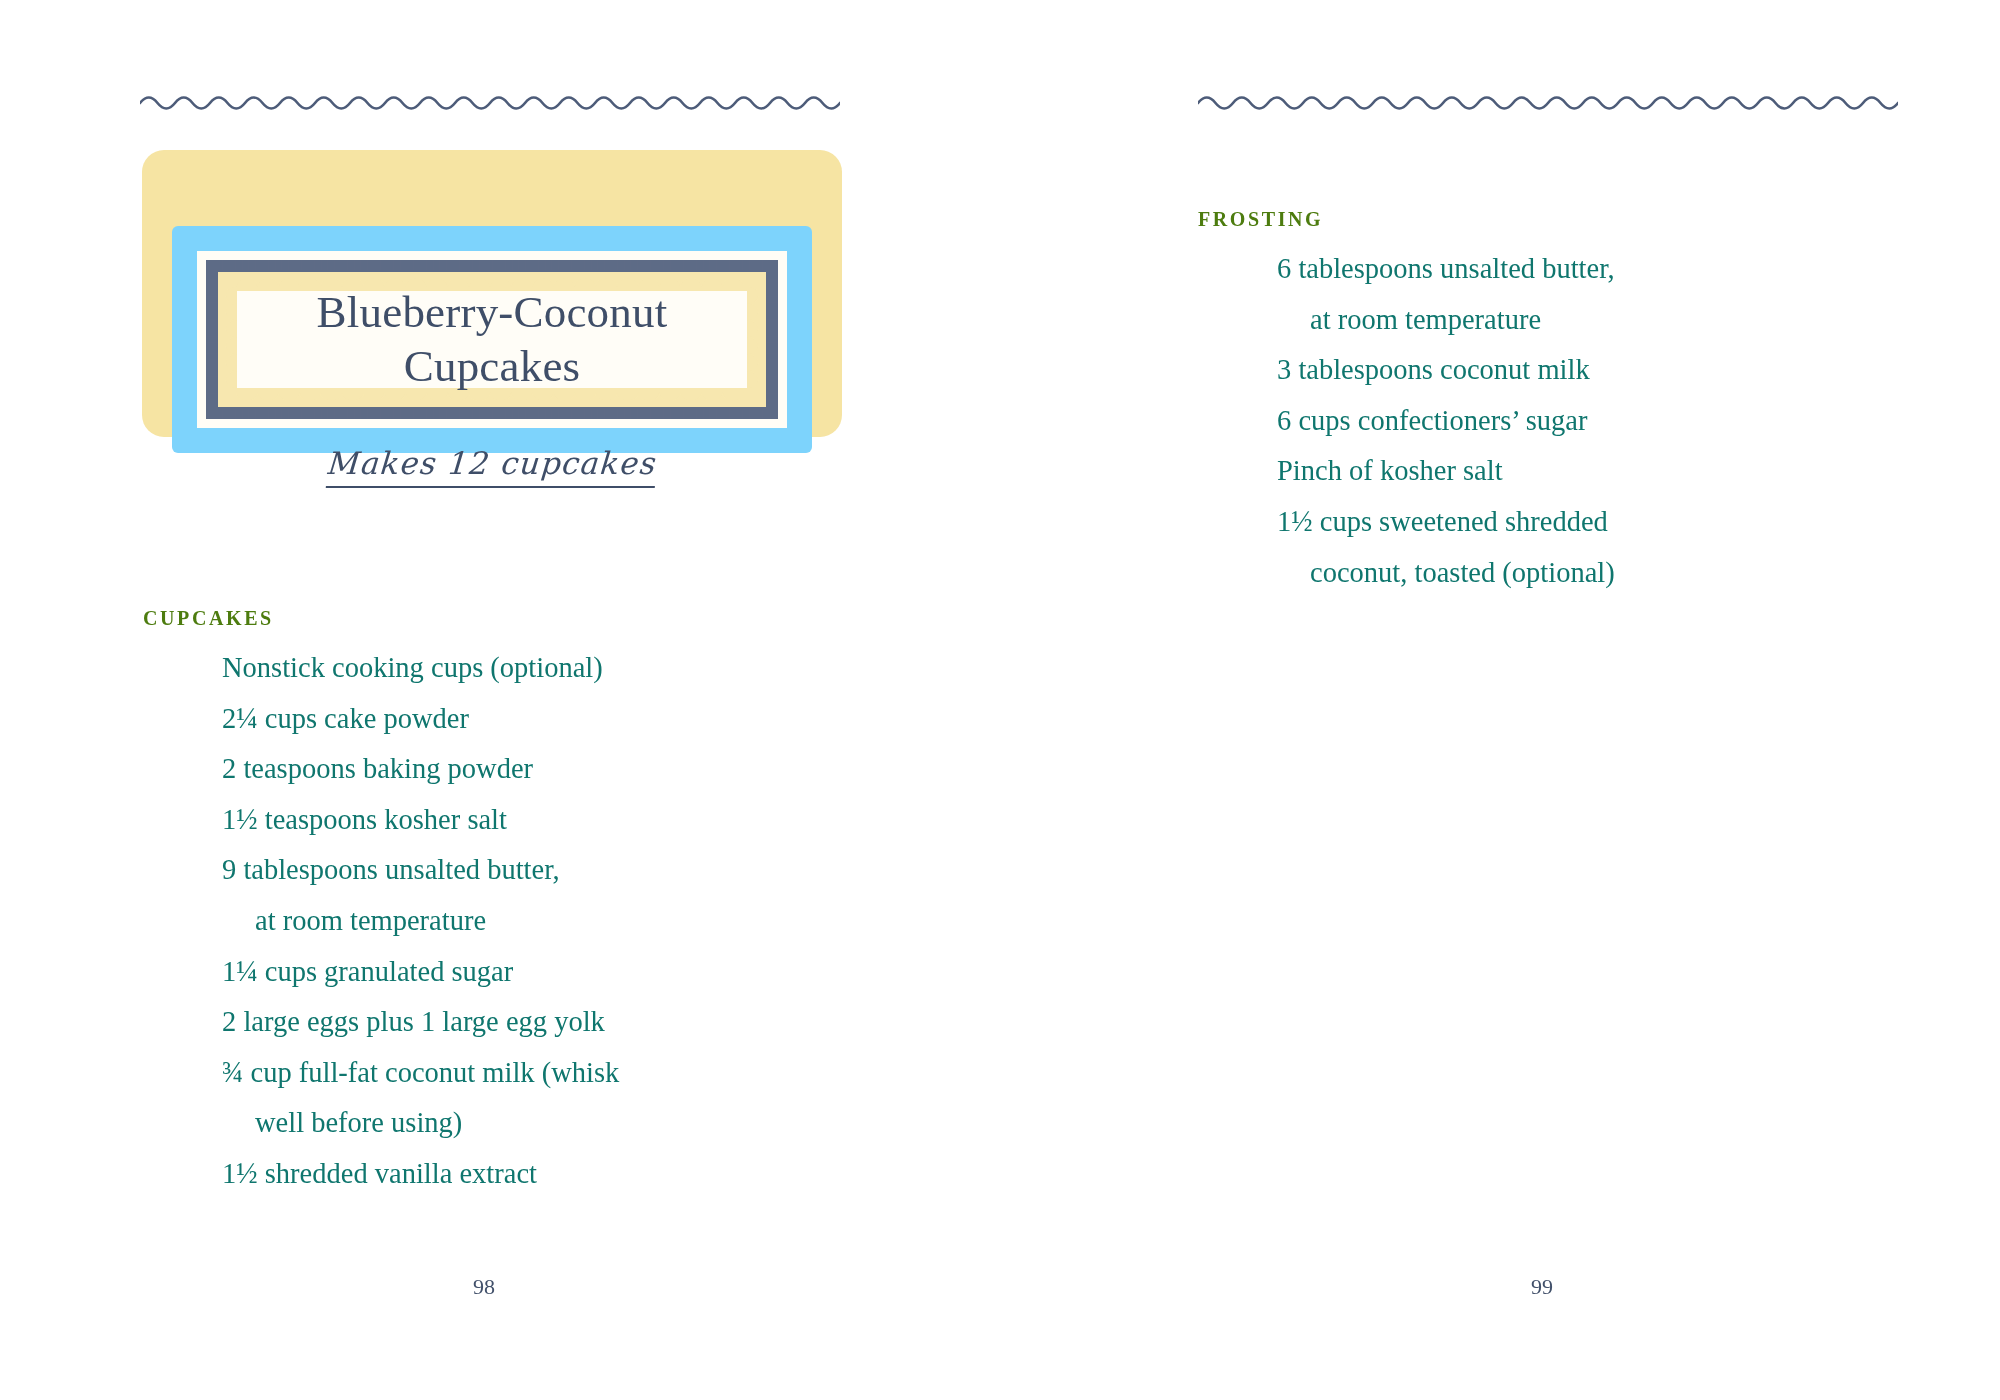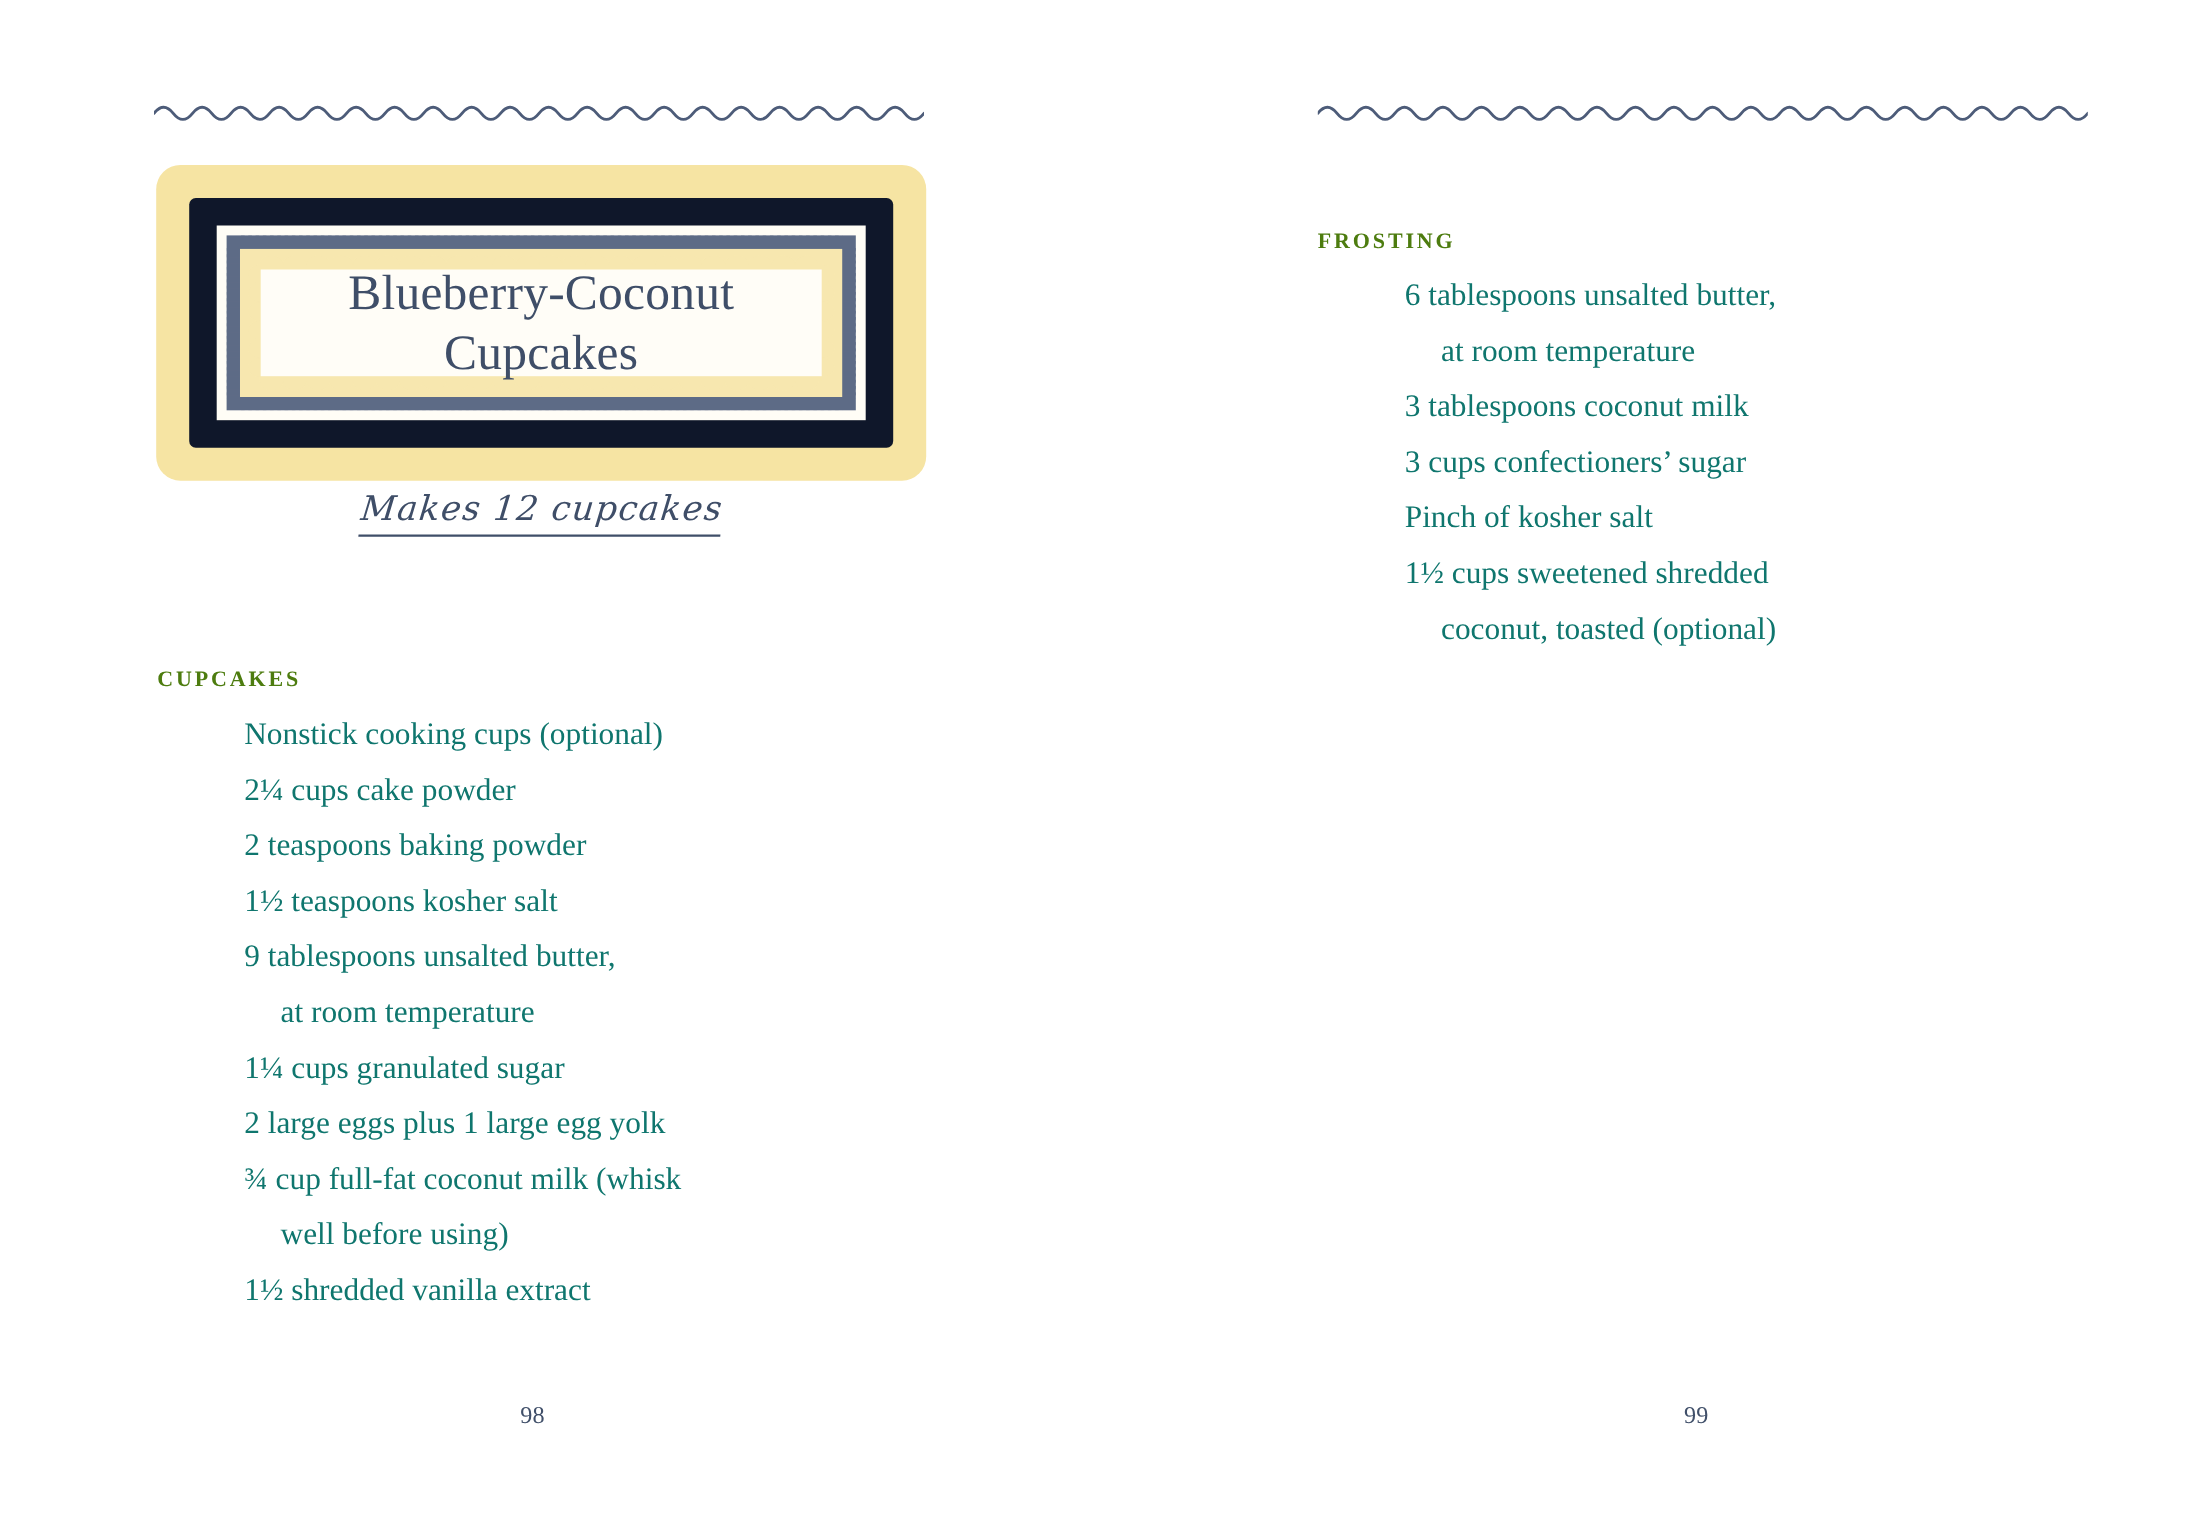--- a/index.html
+++ b/index.html
@@ -47,24 +47,25 @@
     width: 700px;
     height: 287px;
     background: #f6e4a3;
     border-radius: 22px;
     box-sizing: border-box;
     padding: 30px;
   }
   .plaque-navy {
     width: 100%;
     height: 100%;
-    background: #0f172a;
+    background: #7dd3fc;
     border-radius: 6px;
     box-sizing: border-box;
     padding: 25px;
+    margin-top: 46px;
   }
   .plaque-white {
     width: 100%;
     height: 100%;
     background: #fffdf6;
     box-sizing: border-box;
     padding: 9px;
   }
   .plaque-comb {
     position: relative;
@@ -329,21 +330,21 @@
         <path d="M0,13 Q8.75,2 17.5,13 T35,13 T52.5,13 T70,13 T87.5,13 T105,13 T122.5,13 T140,13 T157.5,13 T175,13 T192.5,13 T210,13 T227.5,13 T245,13 T262.5,13 T280,13 T297.5,13 T315,13 T332.5,13 T350,13 T367.5,13 T385,13 T402.5,13 T420,13 T437.5,13 T455,13 T472.5,13 T490,13 T507.5,13 T525,13 T542.5,13 T560,13 T577.5,13 T595,13 T612.5,13 T630,13 T647.5,13 T665,13 T682.5,13 T700,13" fill="none" stroke="#4d5c79" stroke-width="2.6" stroke-linecap="round"></path>
       </svg>
     </div>
 
     <div class="sec-head">FROSTING</div>
 
     <ul class="ing-list">
       <li>6 tablespoons unsalted butter,
 at room temperature</li>
       <li>3 tablespoons coconut milk</li>
-      <li>3 cups confectioners’ sugar</li>
+      <li>6 cups confectioners’ sugar</li>
       <li>Pinch of kosher salt</li>
       <li>1½ cups sweetened shredded
 coconut, toasted (optional)</li>
     </ul>
 
     <div class="folio">99</div>
   </div>
 
 </div>
 

